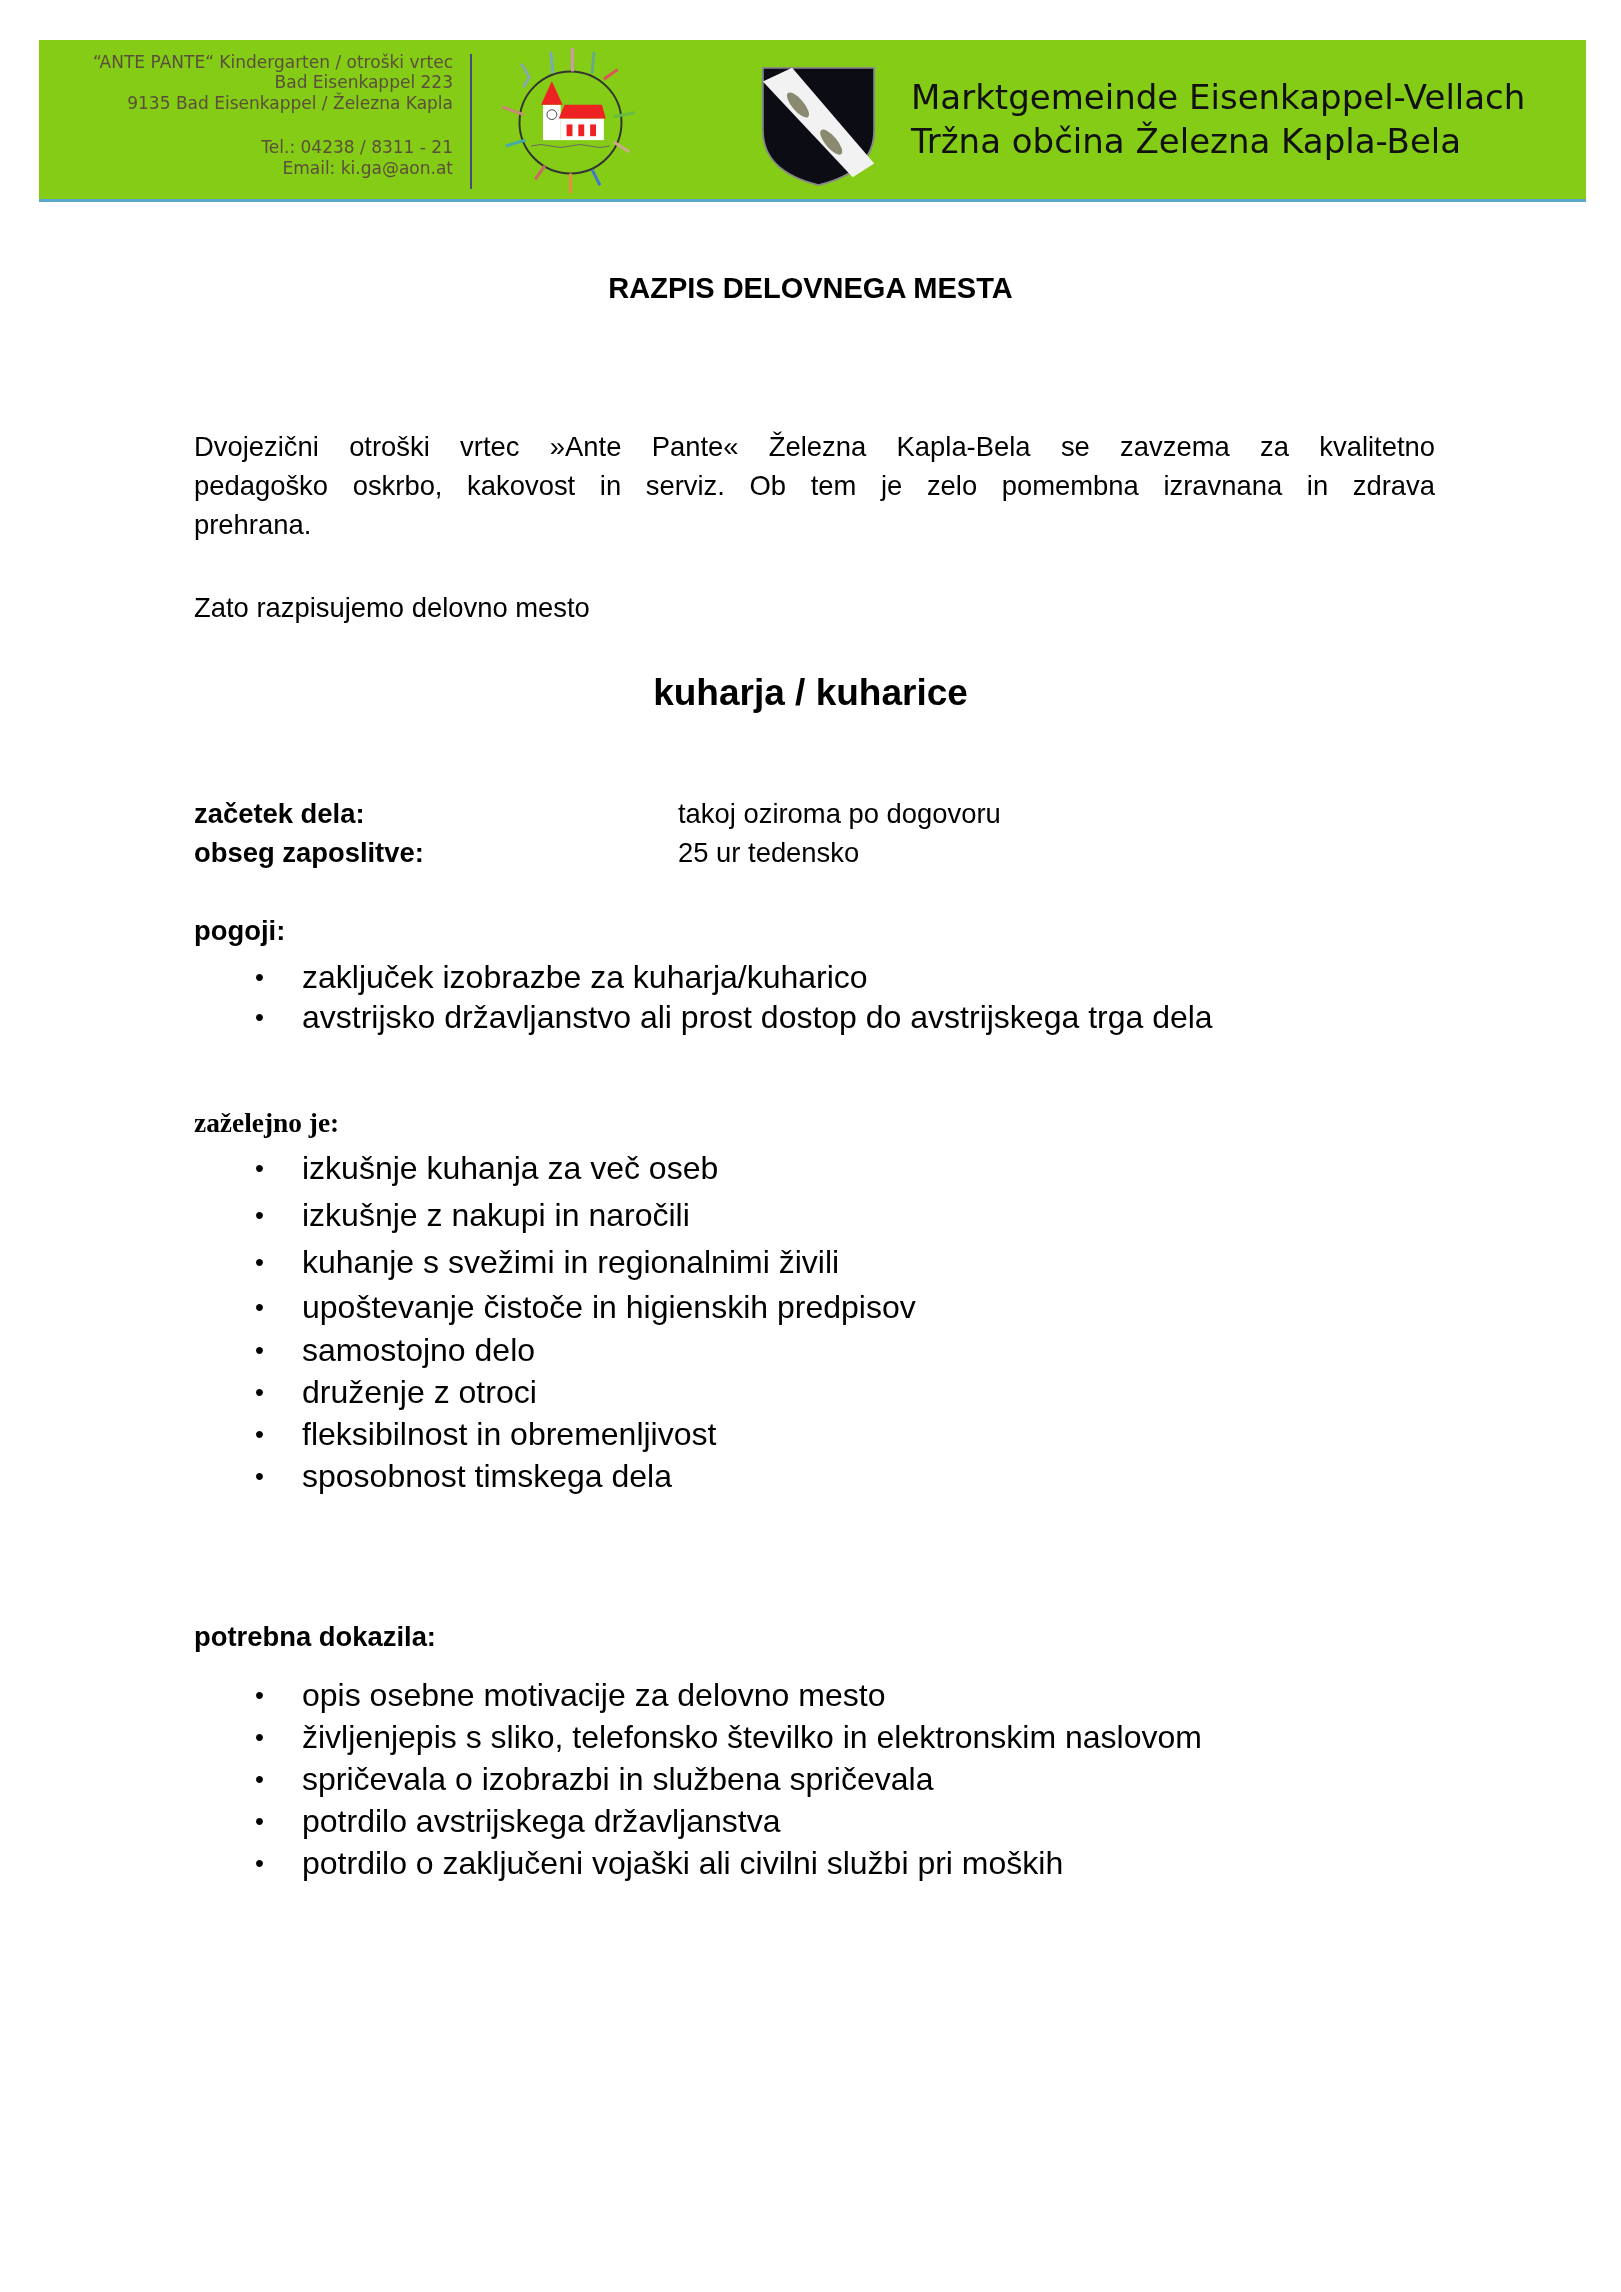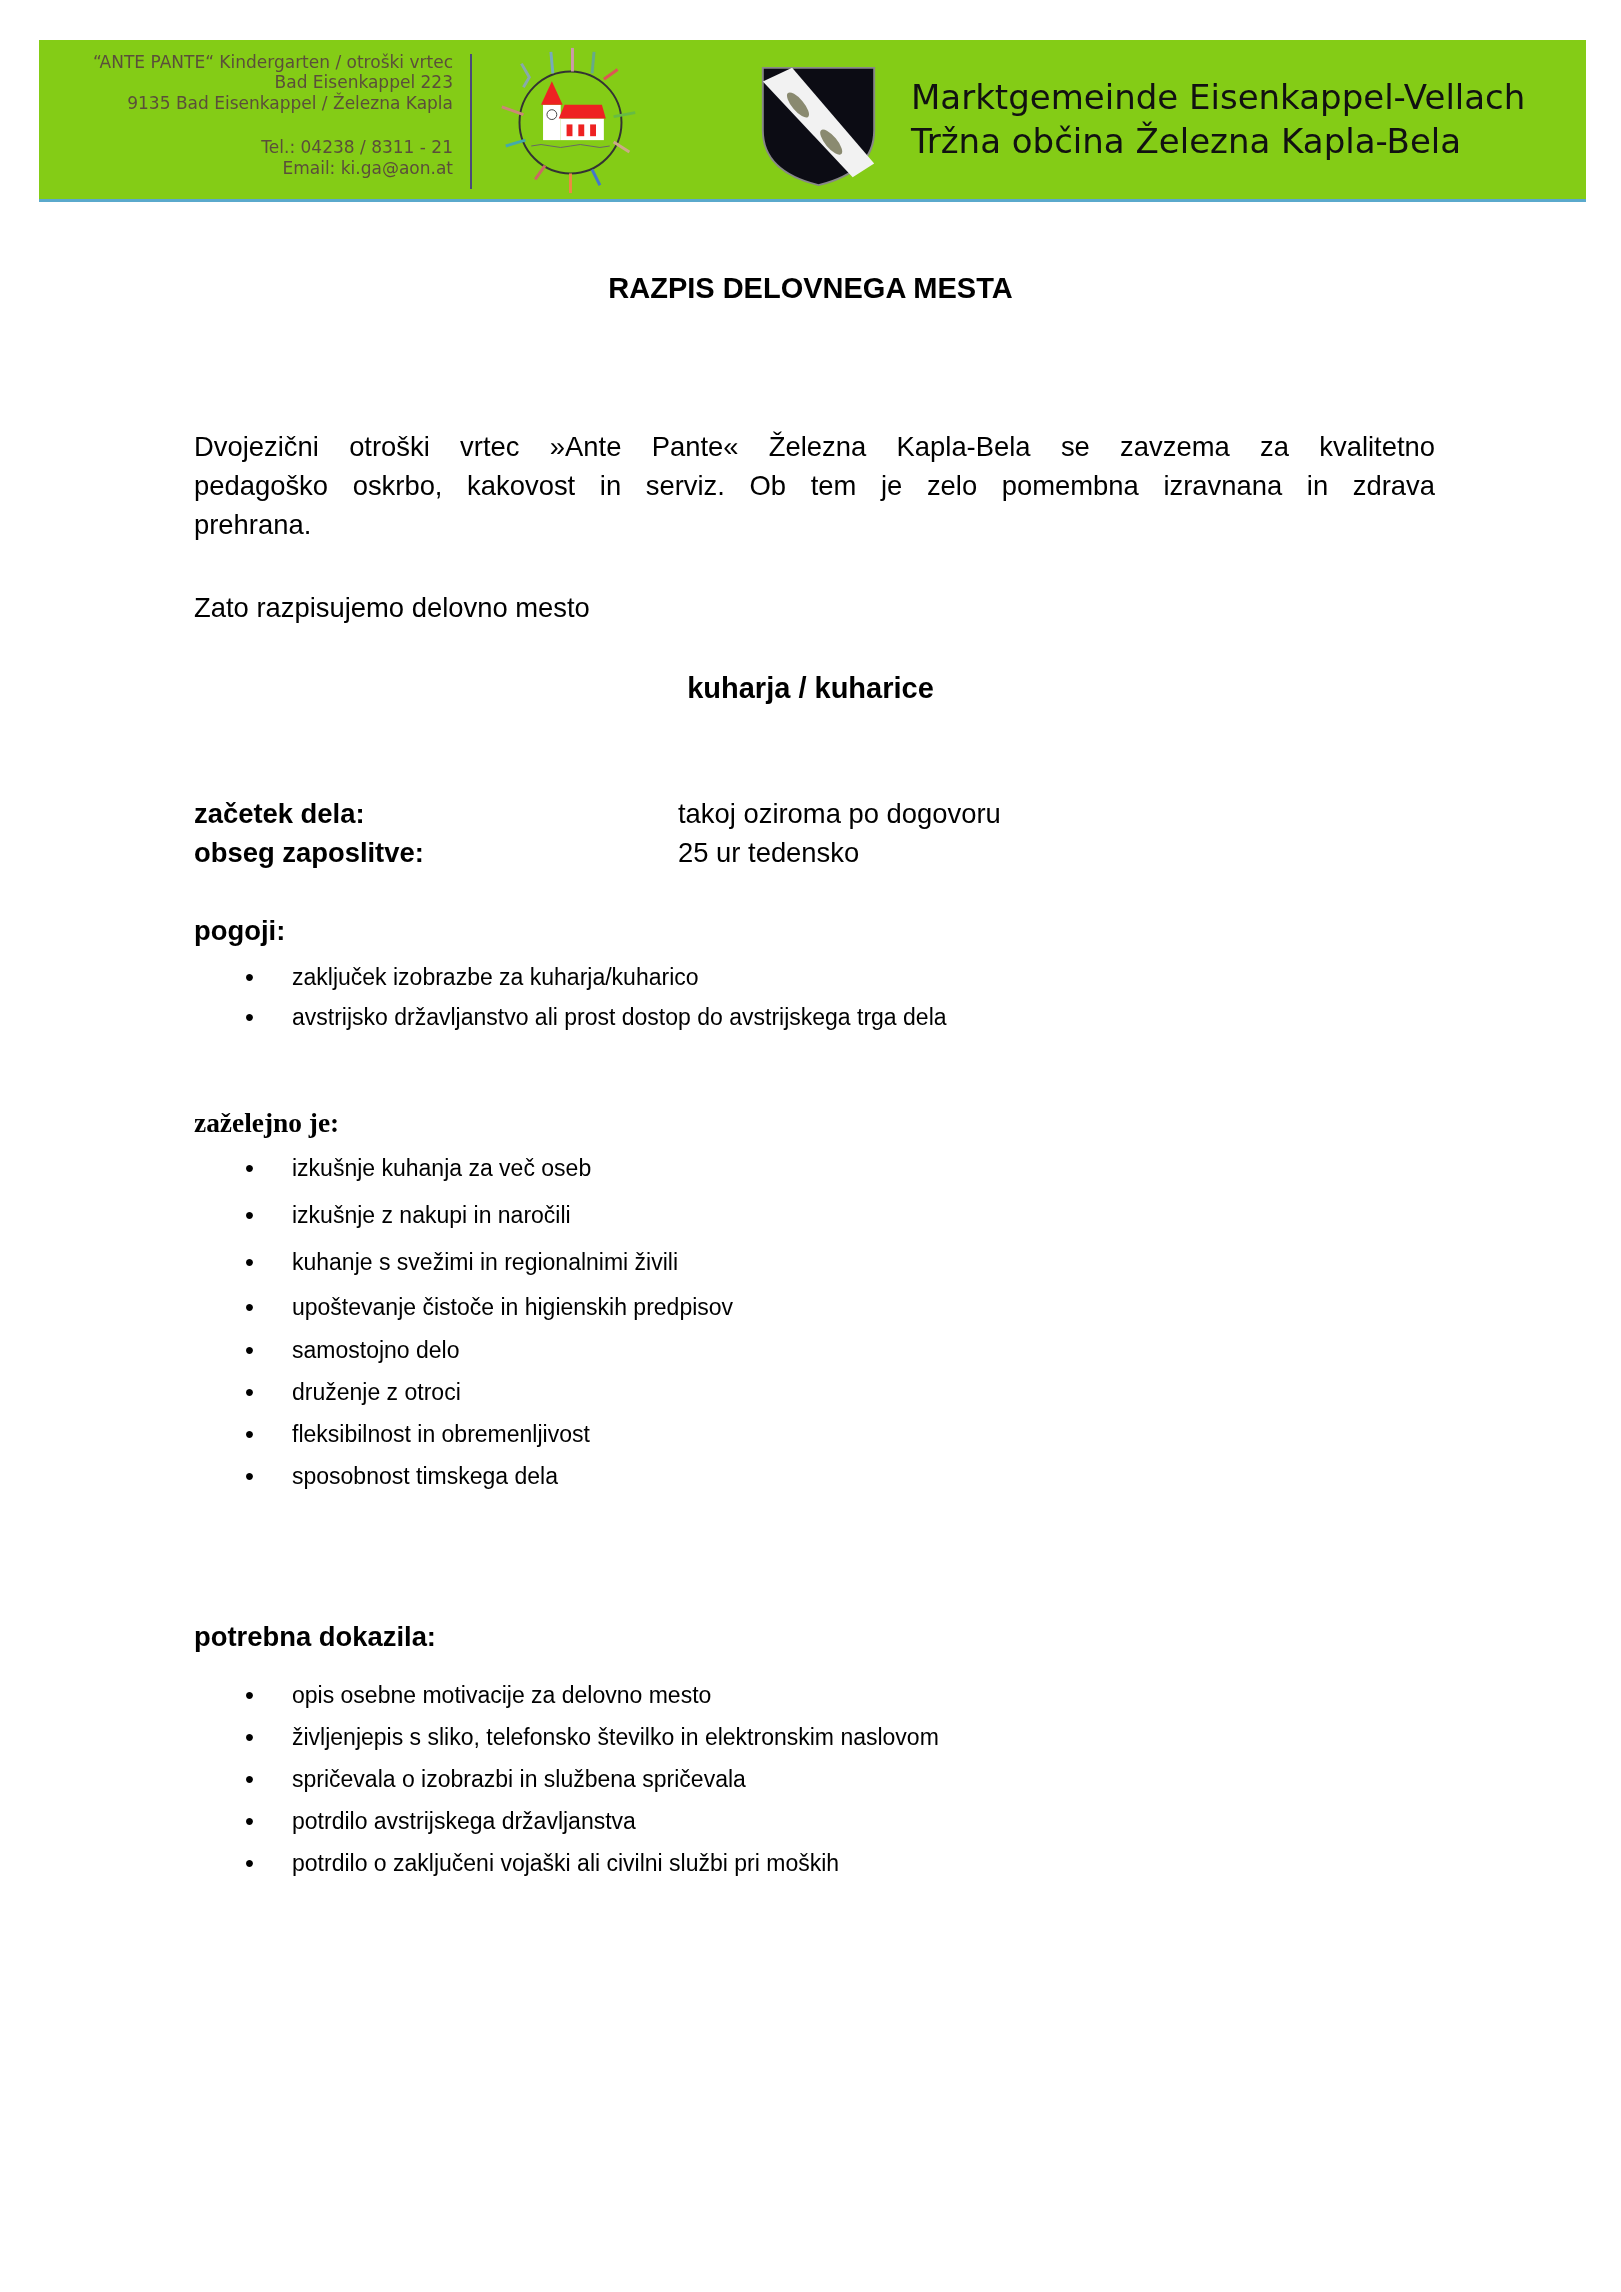--- a/index.html
+++ b/index.html
@@ -14,26 +14,26 @@
   .kg-logo { position: absolute; left: 453px; top: 3.9px; width: 157px; height: 153px; }
   .coa { position: absolute; left: 716px; top: 21.6px; width: 127px; height: 127px; }
   .muni { position: absolute; left: 872px; top: 35px; font-family: "DejaVu Sans", sans-serif;
           font-size: 34px; line-height: 44px; color: #111; }
   .title { position: absolute; left: 0; width: 1621px; top: 272px; text-align: center;
            font-weight: bold; font-size: 29px; }
   .p { position: absolute; left: 194px; width: 1241px; font-size: 27.4px; line-height: 39px; }
   .just { text-align: justify; text-align-last: auto; }
   .just span { display: block; text-align: justify; text-align-last: justify; }
   .just span.last { text-align-last: left; }
-  .center-bold { position: absolute; left: 0; width: 1621px; text-align: center; font-weight: bold; font-size: 29px; }
+  .center-bold { position: absolute; left: 0; width: 1621px; text-align: center; font-weight: bold; font-size: 37px; }
   .kv { position: absolute; left: 194px; font-size: 27.4px; line-height: 39px; }
   .kv .k { position: absolute; left: 0; font-weight: bold; white-space: nowrap; }
   .kv .v { position: absolute; left: 484px; white-space: nowrap; }
   .h { position: absolute; left: 194px; font-weight: bold; font-size: 27.4px; }
-  ul.list { position: absolute; left: 194px; margin: 0; padding: 0; list-style: none; font-size: 23px; }
+  ul.list { position: absolute; left: 204px; margin: 0; padding: 0; list-style: none; font-size: 32px; }
   ul.list li { position: relative; padding-left: 98px; white-space: nowrap; }
   ul.list li::before { content: "\2022"; position: absolute; left: 51px; font-size: 25.5px; }
 </style>
 </head>
 <body>
 
 <div class="header">
   <div class="kg-text">
     <div>“ANTE PANTE“ Kindergarten / otroški vrtec</div>
     <div>Bad Eisenkappel 223</div>

